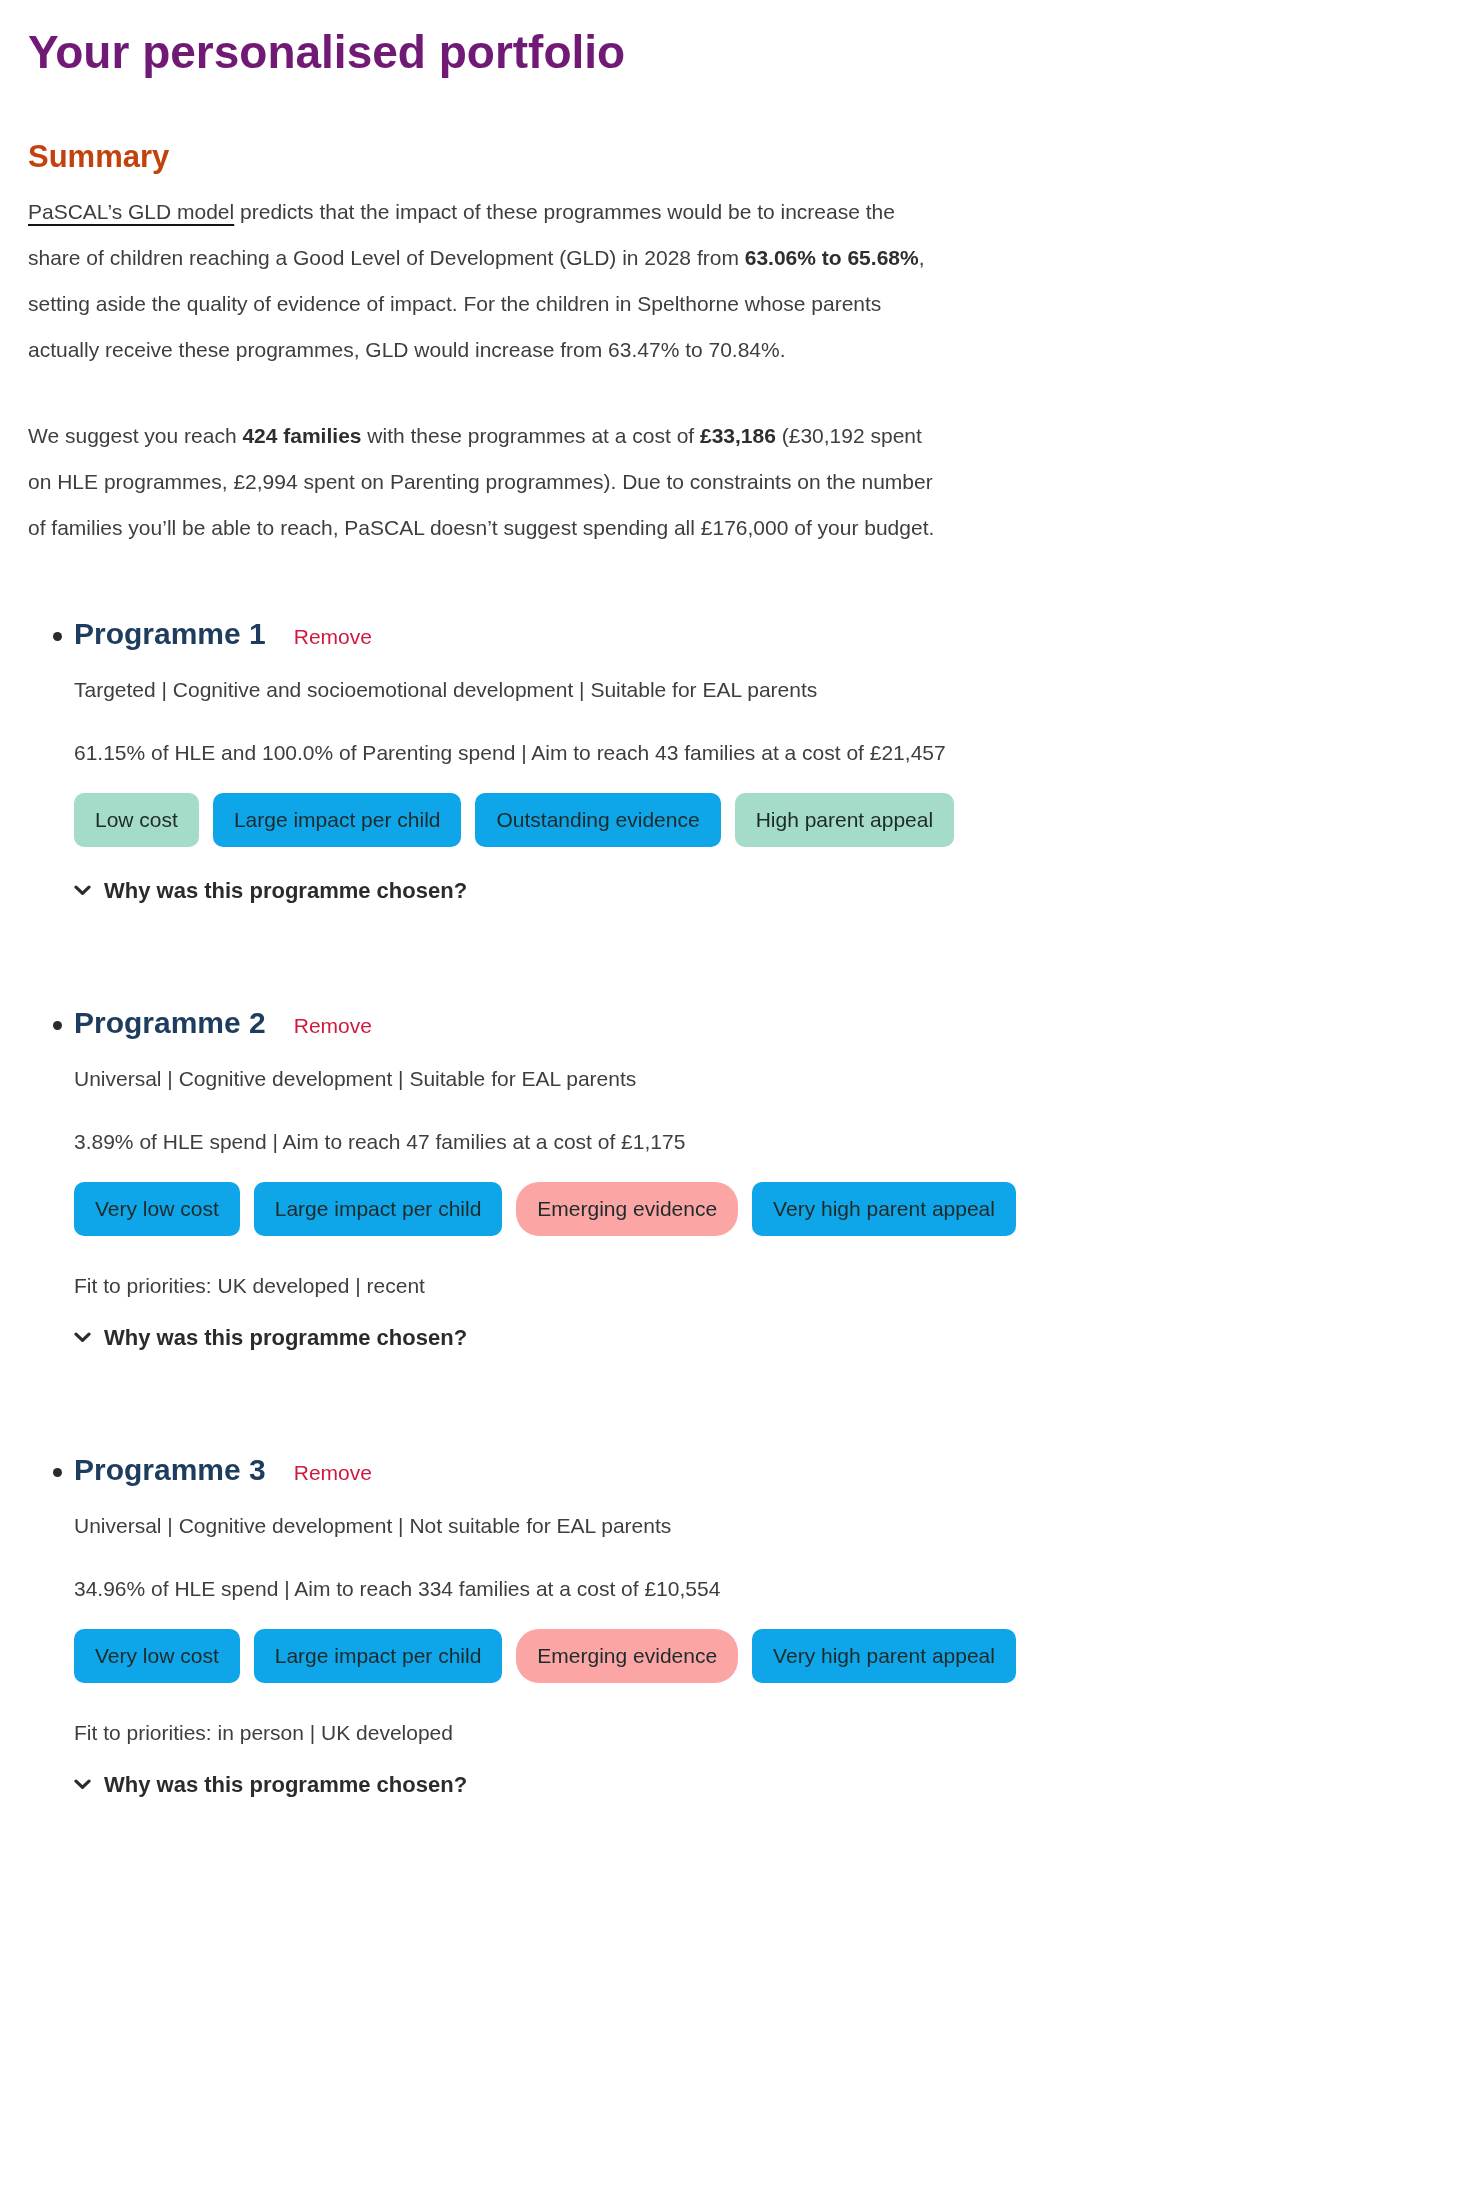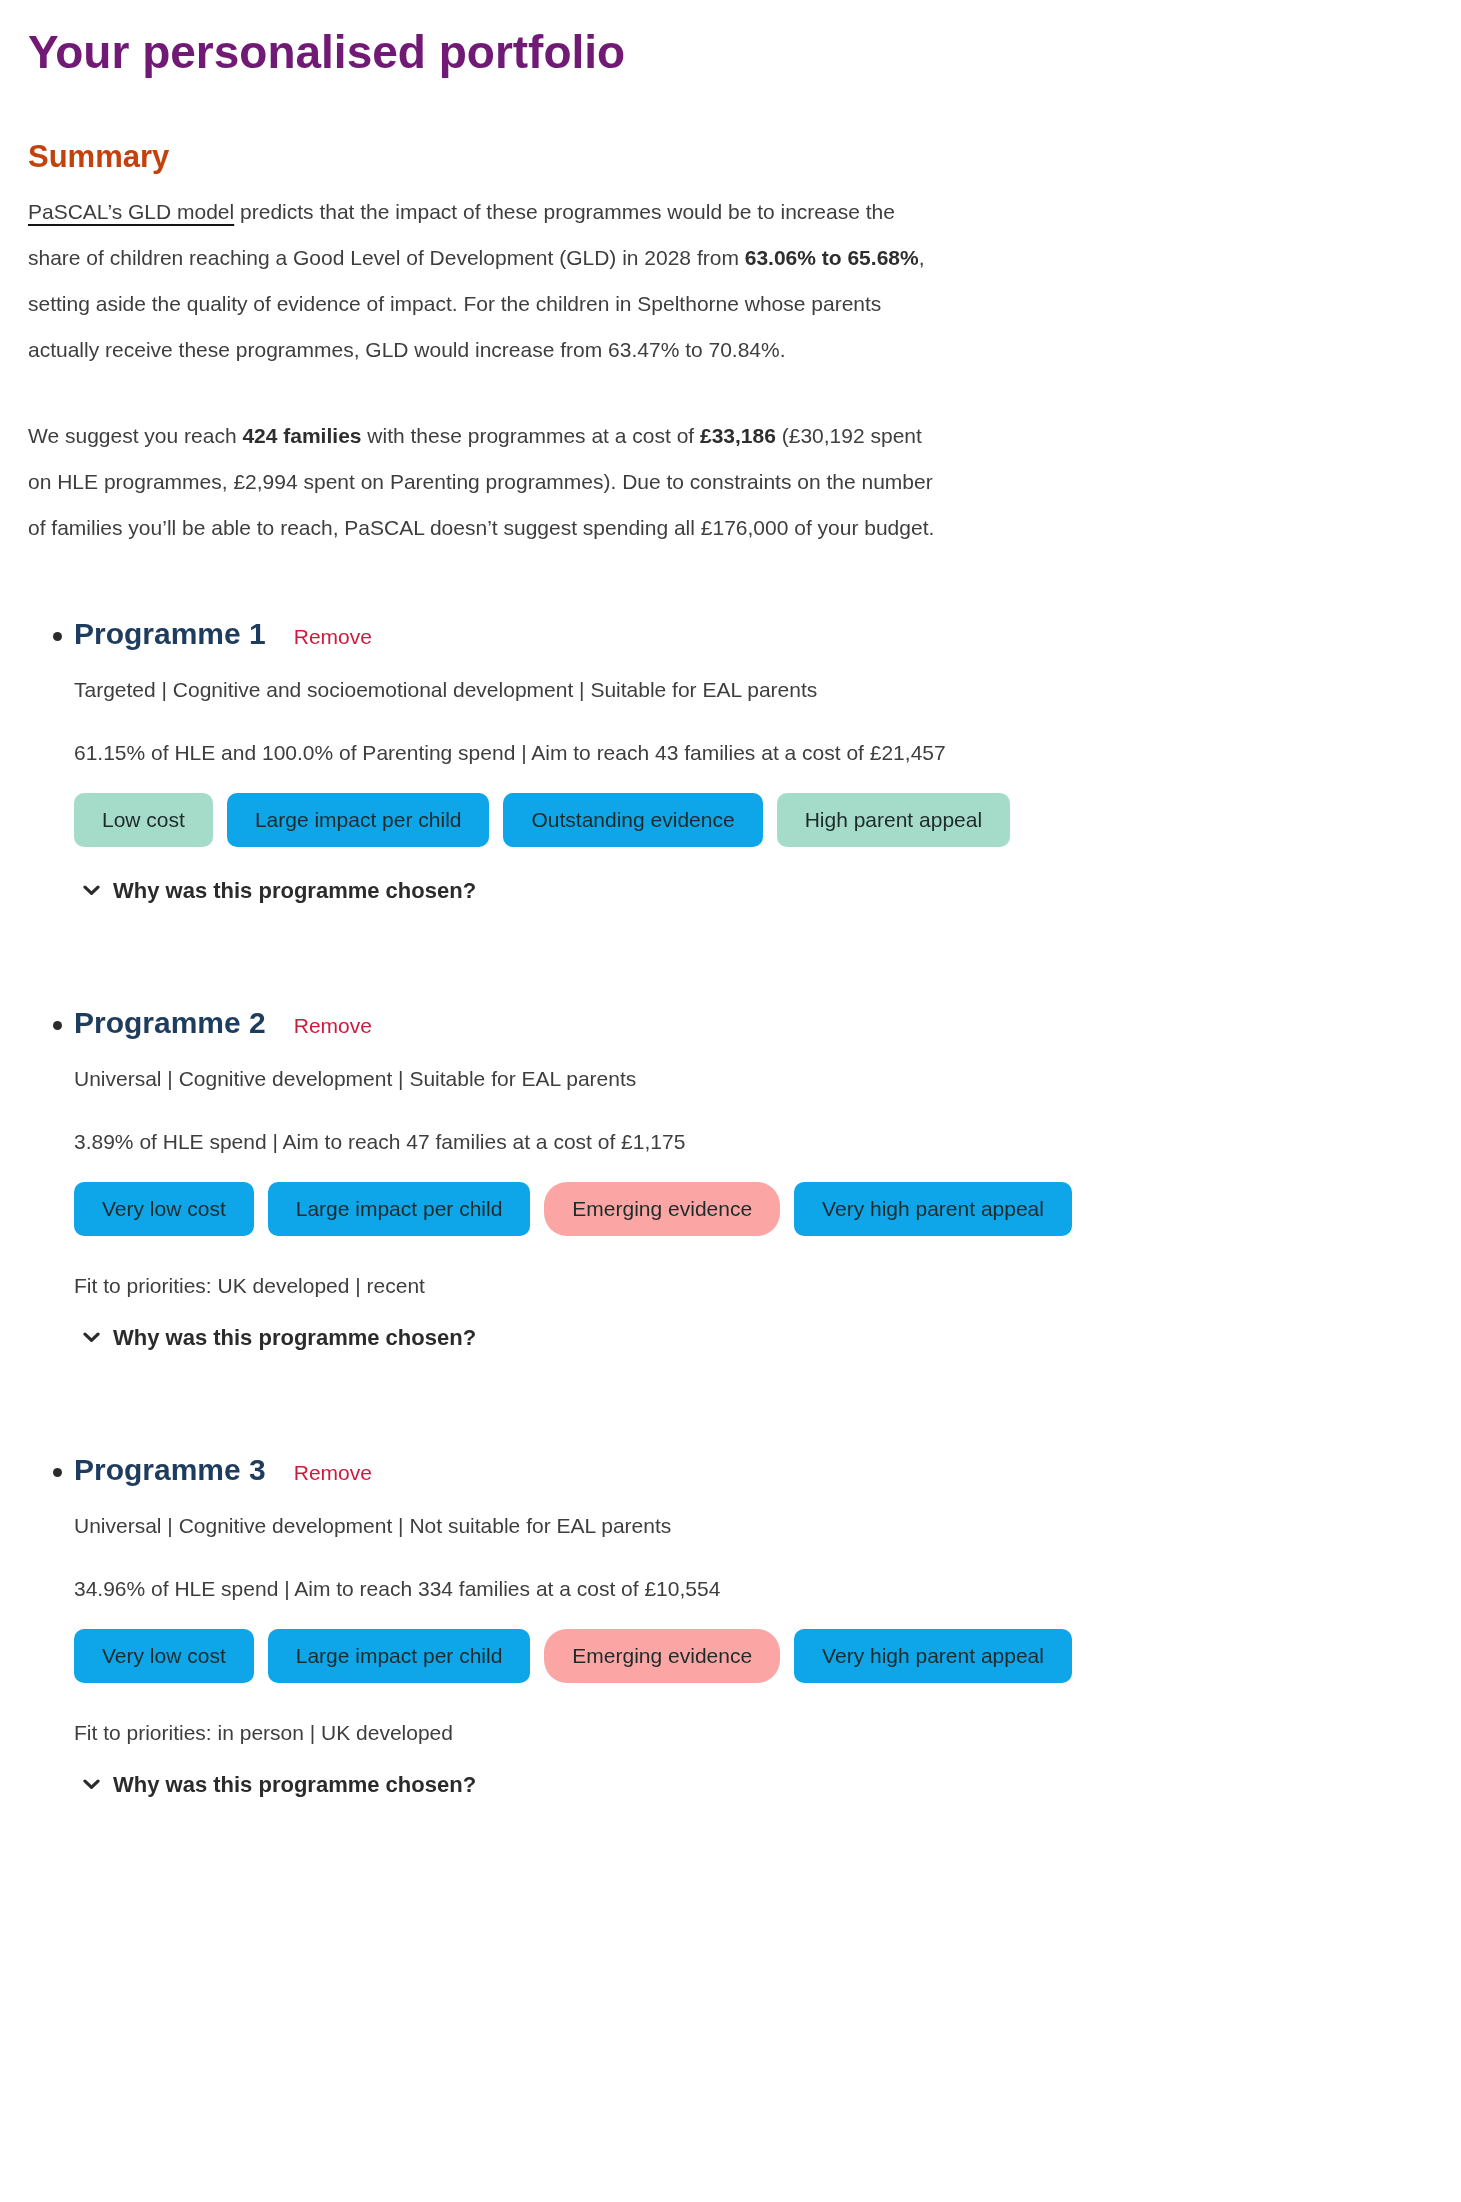--- a/index.html
+++ b/index.html
@@ -87,38 +87,38 @@
   .badge-row{
     display:flex;
     flex-wrap:wrap;
     gap:14px;
     margin:6px 0 27px 0;
   }
   .badge{
     display:inline-block;
     font-size:21px;
     line-height:26px;
-    padding:14px 28px;
+    padding:14px 21px;
     border-radius:10px;
     color:#1e2b2b;
     white-space:nowrap;
   }
   .badge--teal{background:#0ea5e9;}
   .badge--light-teal{background:#a5dbc9;}
   .badge--salmon{background:#fca5a5;border-radius:23px;}
 
   p.fit-line{margin-bottom:12px;}
   button.why-toggle{
     display:flex;
     align-items:center;
     gap:13px;
     background:none;
     border:none;
     padding:4px 0;
-    margin:9px;
+    margin:0;
     font-family:"Liberation Sans", sans-serif;
     font-size:22px;
     font-weight:700;
     color:#2b2b2b;
     cursor:pointer;
   }
   .chev{display:inline-flex;align-items:center;}
 </style>
 </head>
 <body>

